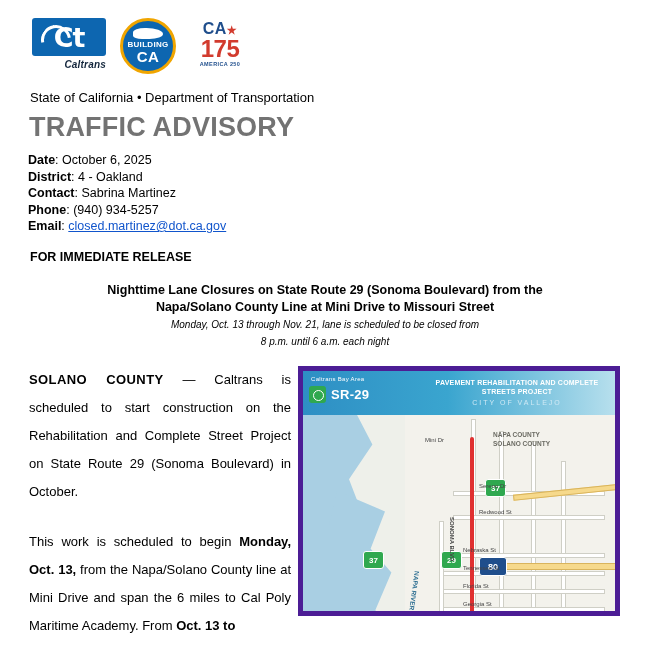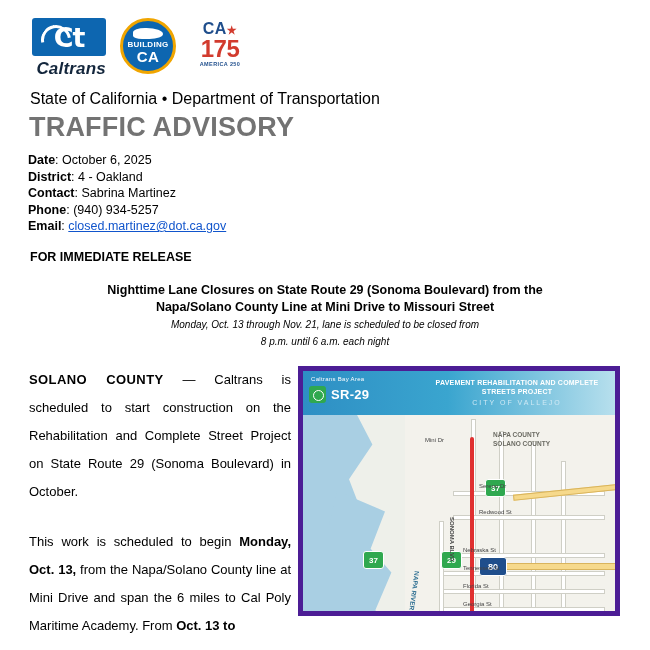--- a/index.html
+++ b/index.html
@@ -60,21 +60,21 @@
     width: 24px;
     height: 24px;
     border: 3px solid #ffffff;
     border-radius: 50%;
     border-right-color: transparent;
     border-bottom-color: transparent;
     transform: rotate(35deg);
   }
   .ct-text {
     margin-top: 3px;
-    font-size: 17px;
+    font-size: 10px;
     font-weight: bold;
     font-style: italic;
     color: #13263c;
     letter-spacing: 0.2px;
   }
   .building-ca {
     width: 56px;
     height: 56px;
     border-radius: 50%;
     background: #0d66b0;
@@ -133,21 +133,21 @@
     font-weight: bold;
     letter-spacing: 0.4px;
     margin-top: 1px;
   }
 
   
   .dept-line {
     position: absolute;
     left: 30px;
     top: 90px;
-    font-size: 16px;
+    font-size: 13px;
     color: #000;
   }
   .advisory-title {
     position: absolute;
     left: 29px;
     top: 112px;
     font-size: 27px;
     font-weight: bold;
     letter-spacing: 0.2px;
     color: #737373;

